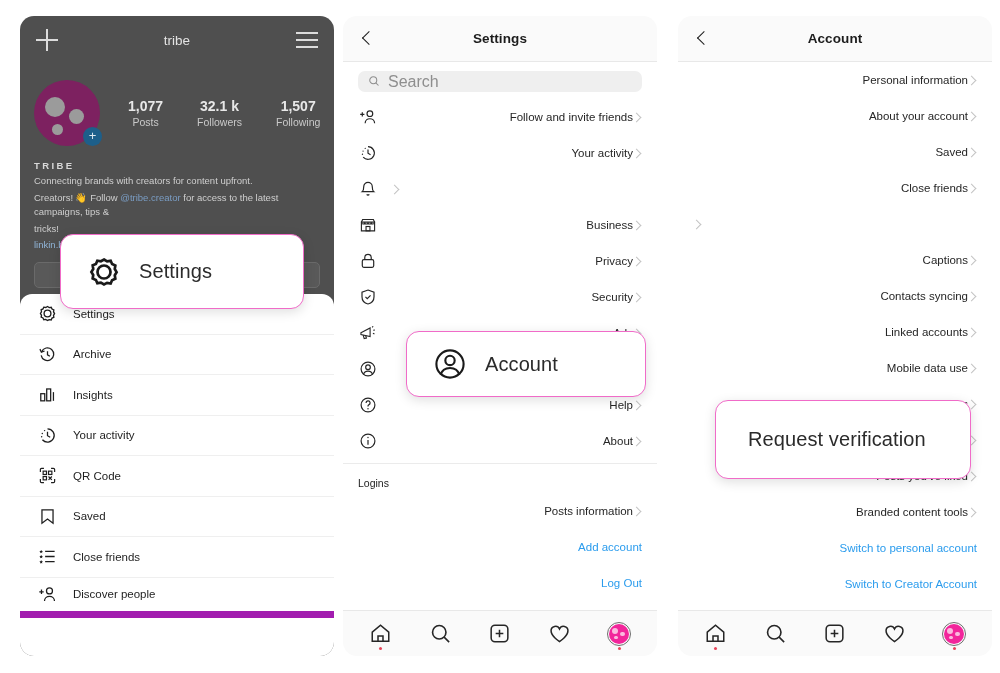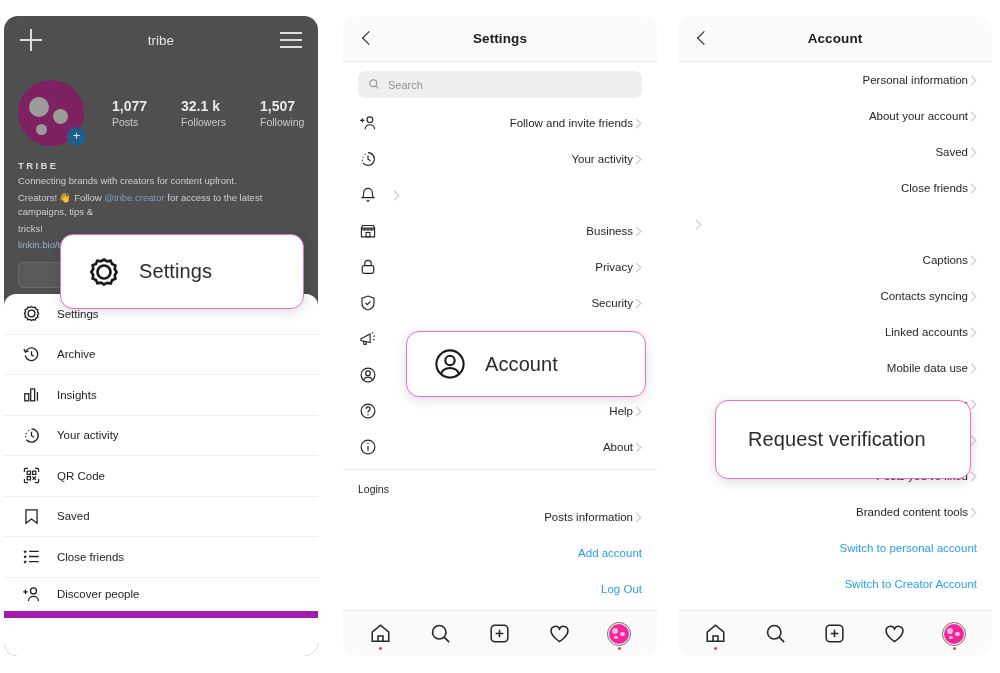--- a/index.html
+++ b/index.html
@@ -13,21 +13,21 @@
 
   
   .phone {
     position: absolute;
     width: 314px; height: 640px;
     top: 16px;
     background: #ffffff;
     border-radius: 14px;
     overflow: hidden;
   }
-  #phone1 { left: 4px; }
+  #phone1 { left: 20px; }
   #phone2 { left: 343px; }
   #phone3 { left: 678px; }
 
   
   .hdr {
     position: relative;
     height: 46px;
     background: #fafafa;
     border-bottom: 1px solid #e8e8e8;
     display: flex; align-items: center;
@@ -82,21 +82,21 @@
   .av-a { width:20px; height:20px; left:11px; top:17px; }
   .av-b { width:15px; height:15px; left:35px; top:29px; }
   .av-c { width:11px; height:11px; left:18px; top:44px; }
   .av-plus {
     position:absolute; right:-2px; bottom:0px;
     width:19px; height:19px; border-radius:50%;
     background:#1d5f8a; color:#dfe9f0;
     font-size:13px; line-height:18px; text-align:center;
   }
   .stats { display:flex; gap:34px; margin-left:8px; }
-  .stat { text-align:left; }
+  .stat { text-align:center; }
   .stat-num { font-size:14px; font-weight:bold; color:#e8e8e8; }
   .stat-lab { font-size:10.5px; color:#c9c9c9; margin-top:2px; }
 
   .p1-bio { margin-top:14px; }
   .bio-name { font-size:9.5px; font-weight:bold; letter-spacing:2.4px; color:#d8d8d8; }
   .bio-line { font-size:9.5px; color:#cfcfcf; line-height:14px; margin-top:3px; }
   .bio-at { color:#7a9dc4; }
   .bio-link { font-size:9.5px; color:#8fb3d6; margin-top:3px; }
   .p1-btnrow { margin-top:12px; display:flex; gap:6px; }
   .p1-btn { flex:1; height:26px; border:1px solid #6a6a6a; border-radius:5px; background:#595959; }
@@ -126,23 +126,23 @@
   .row .ico { width:19px; height:19px; flex:0 0 19px; margin-right:14px;
               display:flex; align-items:center; justify-content:center; }
   .row .ico svg { width:18px; height:18px; }
   .row .lab { flex:1; }
   .chev { width:7px; height:7px; border-right:1.3px solid #c3c3c3; border-top:1.3px solid #c3c3c3;
           transform: rotate(45deg); margin-right:2px; }
   .row.blue .lab { color:#2b9ced; }
   .row.noico { padding-left:15px; }
 
   .searchbar {
-    margin:9px 15px 7px 15px; height:27px; border-radius:7px;
+    margin:9px 15px 7px 15px; height:21px; border-radius:7px;
     background:#efefef; display:flex; align-items:center; gap:8px; padding:0 10px;
-    color:#8e8e8e; font-size:11px;
+    color:#8e8e8e; font-size:16px;
   }
   .searchbar svg { width:12px; height:12px; }
 
   .sec-div { height:8px; background:#fff; border-top:1px solid #ebebeb; margin-top:4px; }
   .sec-title { padding:6px 15px 4px 15px; font-size:10.5px; font-weight:normal; color:#1c1c1c; }
 
   
   .tabbar {
     position:absolute; left:0; right:0; bottom:0; height:46px;
     background:#fafafa; border-top:1px solid #e8e8e8;

